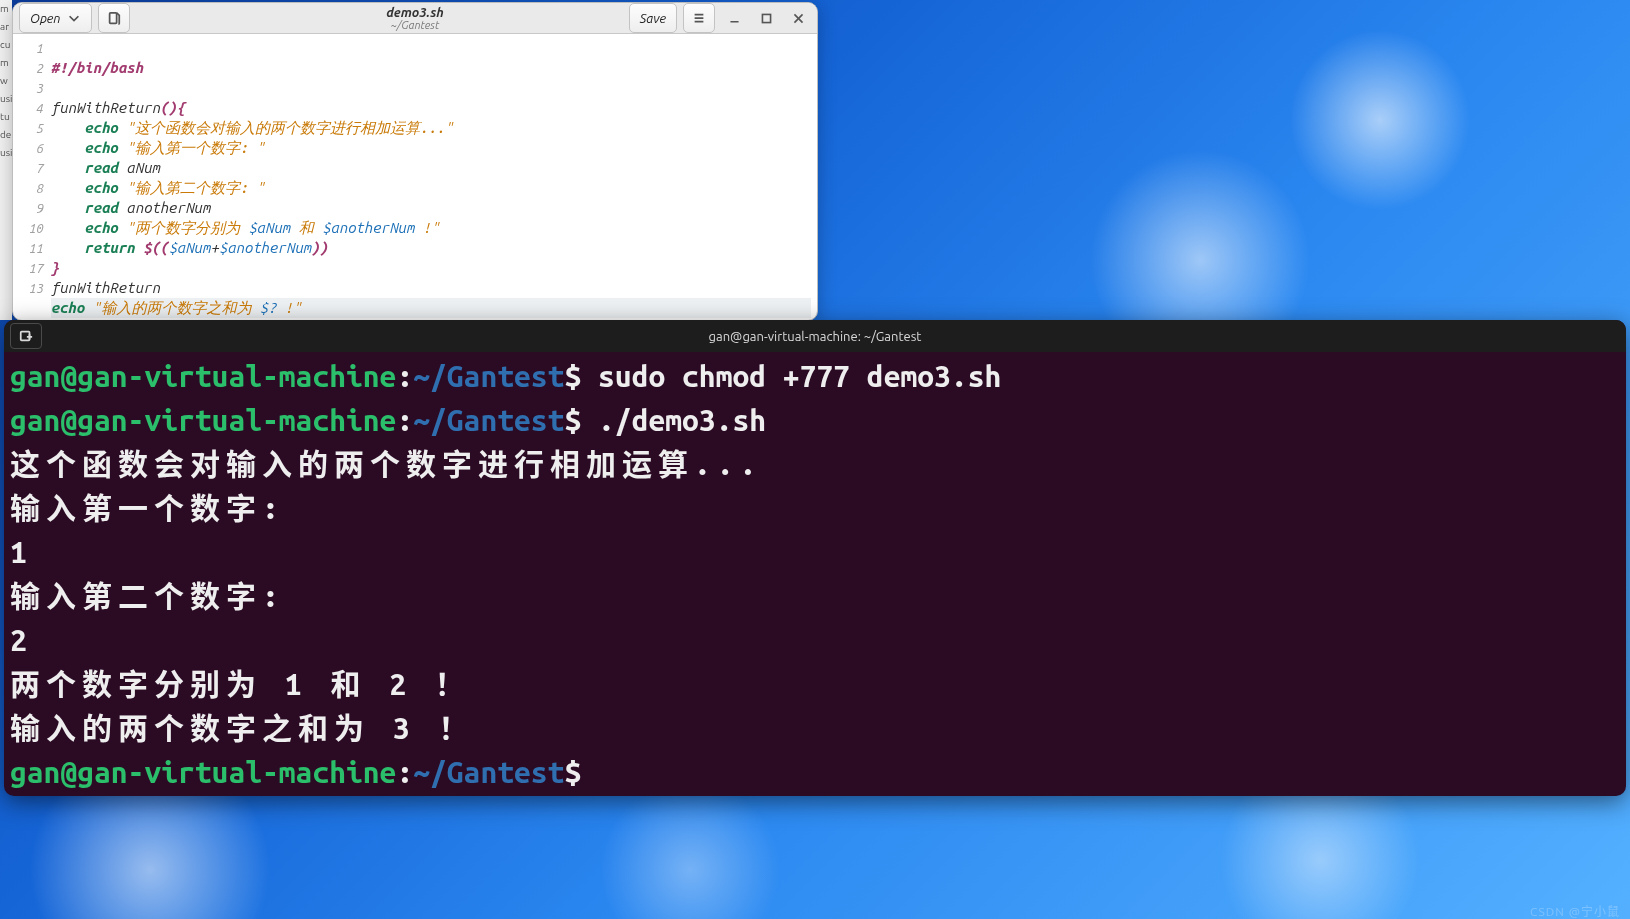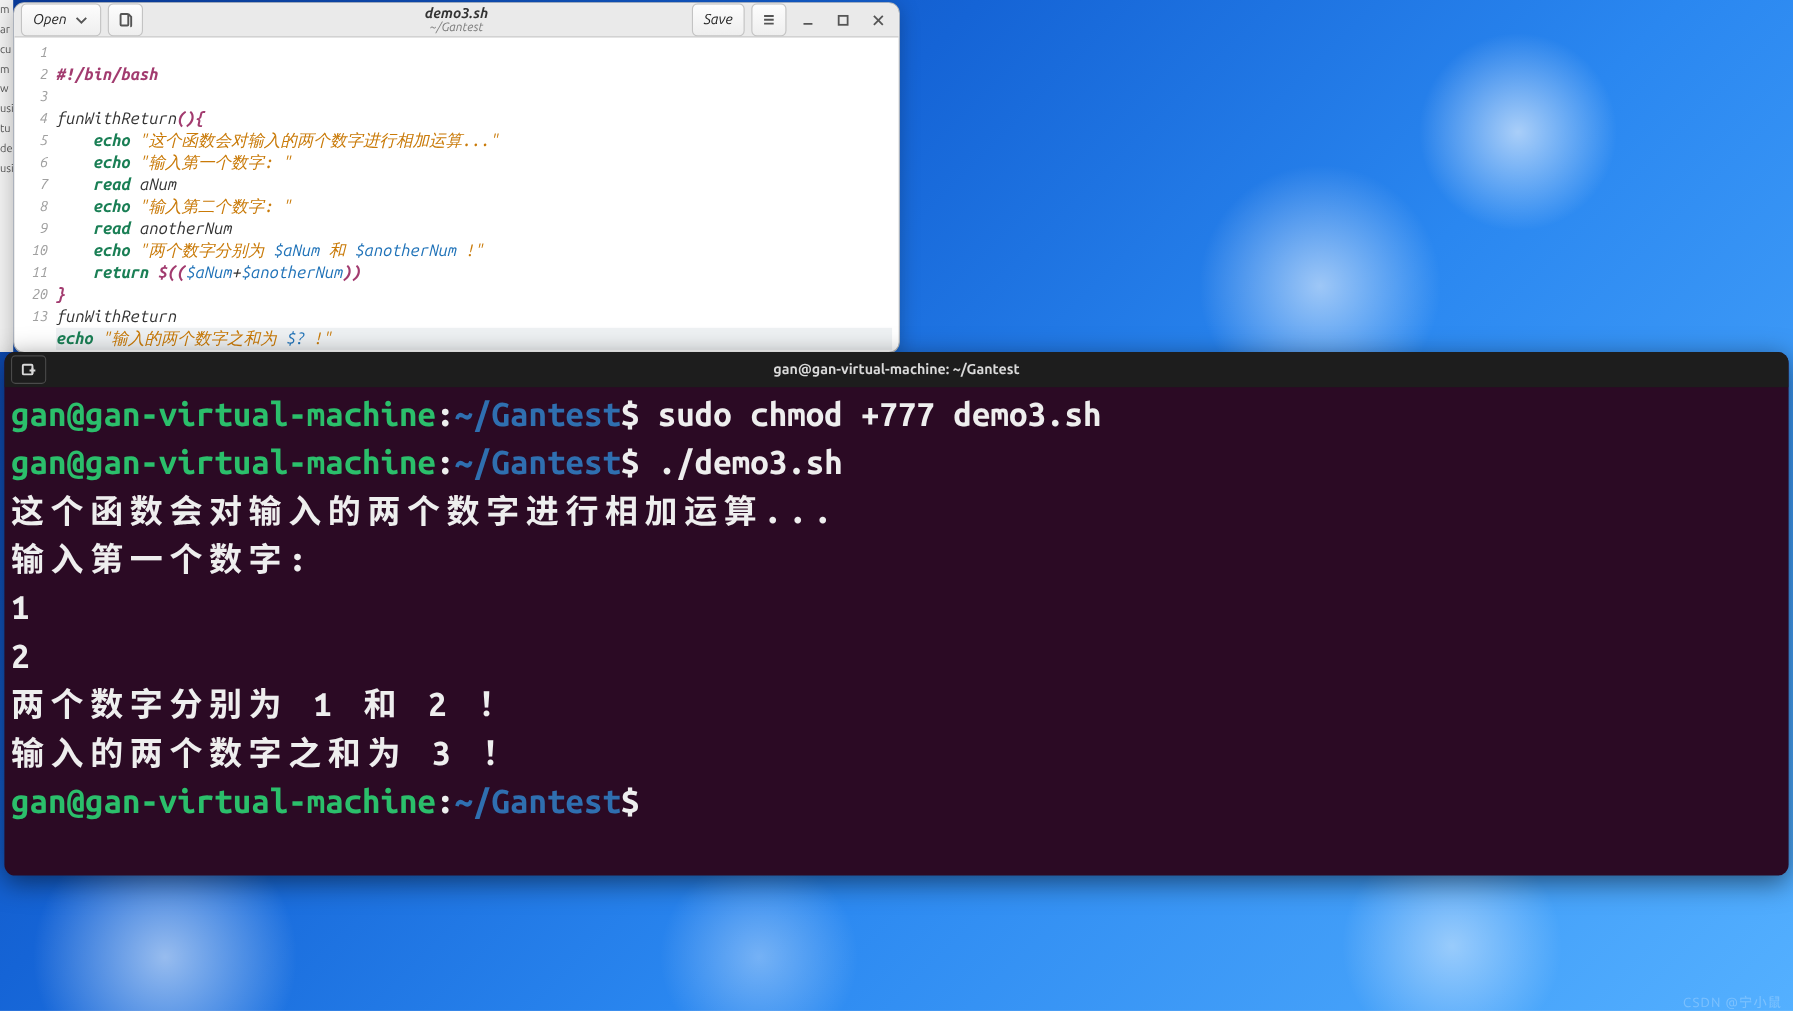--- a/index.html
+++ b/index.html
@@ -54,21 +54,21 @@
   .tok-var{color:#1f72b8;}
   
   .term{
     position:absolute;left:4px;top:320px;width:1622px;height:476px;
     background:#2b0a24;border-radius:10px;box-shadow:0 6px 24px rgba(0,0,0,.5);
     display:flex;flex-direction:column;overflow:hidden;
   }
   .t-titlebar{height:32px;background:#1d1d1d;display:flex;align-items:center;color:#d9d9d9;font-size:13px;position:relative;}
   .t-titlebar .newtab{width:30px;height:24px;margin-left:6px;border:1px solid #4a4a4a;border-radius:4px;display:flex;align-items:center;justify-content:center;}
   .t-titlebar .newtab svg{width:14px;height:14px;stroke:#d9d9d9;fill:none;stroke-width:2;}
-  .t-titlebar .ttitle{position:absolute;left:50%;transform:translateX(-50%);font-weight:700;}
+  .t-titlebar .ttitle{position:absolute;left:50%;transform:translateX(-50%);font-weight:400;}
   .t-body{flex:1;padding:2px 6px 2px 6px;font-family:"Ubuntu Mono","WenQuanYi Micro Hei Mono","Noto Sans Mono CJK SC",monospace;font-size:30px;line-height:44px;font-weight:600;}
   .t-body .line{white-space:pre;color:#eeeeee;}
   .pr-user{color:#2bbf6b;}
   .pr-colon{color:#eeeeee;}
   .pr-path{color:#2f6fb0;}
   .pr-dollar{color:#eeeeee;}
   .pr-out{letter-spacing:6px;}
   .pr-out-ascii{letter-spacing:0;}
   .watermark{position:absolute;right:10px;bottom:0;font-size:12px;color:rgba(255,255,255,.25);letter-spacing:1px;}
 </style>
@@ -142,21 +142,21 @@
       <div>2</div>
       <div>3</div>
       <div>4</div>
       <div>5</div>
       <div>6</div>
       <div>7</div>
       <div>8</div>
       <div>9</div>
       <div>10</div>
       <div>11</div>
-      <div>20</div>
+      <div>17</div>
       <div>13</div>
     </div>
     <div class="g-code">
 <span class="row"><span class="tok-shebang">#!/bin/bash</span></span>
 <span class="row"> </span>
 <span class="row"><span class="tok-fn">funWithReturn</span><span class="tok-brace">(){</span></span>
 <span class="row">    <span class="tok-kw">echo</span> <span class="tok-str">"这个函数会对输入的两个数字进行相加运算..."</span></span>
 <span class="row">    <span class="tok-kw">echo</span> <span class="tok-str">"输入第一个数字: "</span></span>
 <span class="row">    <span class="tok-kw">read</span><span> aNum</span></span>
 <span class="row">    <span class="tok-kw">echo</span> <span class="tok-str">"输入第二个数字: "</span></span>
@@ -180,20 +180,21 @@
         </svg>
     </div>
     <div class="ttitle">gan@gan-virtual-machine: ~/Gantest</div>
   </div>
   <div class="t-body">
     <div class="line"><span class="pr-user">gan@gan-virtual-machine</span><span class="pr-colon">:</span><span class="pr-path">~/Gantest</span><span class="pr-dollar">$</span><span> sudo chmod +777 demo3.sh</span></div>
     <div class="line"><span class="pr-user">gan@gan-virtual-machine</span><span class="pr-colon">:</span><span class="pr-path">~/Gantest</span><span class="pr-dollar">$</span><span> ./demo3.sh</span></div>
     <div class="line pr-out">这个函数会对输入的两个数字进行相加运算...</div>
     <div class="line pr-out">输入第一个数字: </div>
     <div class="line pr-out-ascii">1</div>
+    <div class="line pr-out">输入第二个数字: </div>
     <div class="line pr-out-ascii">2</div>
     <div class="line pr-out">两个数字分别为 1 和 2 ！</div>
     <div class="line pr-out">输入的两个数字之和为 3 ！</div>
     <div class="line"><span class="pr-user">gan@gan-virtual-machine</span><span class="pr-colon">:</span><span class="pr-path">~/Gantest</span><span class="pr-dollar">$</span></div>
   </div>
 </div>
 
 <div class="watermark">CSDN @宁小鼠</div>
 
 </body></html>

